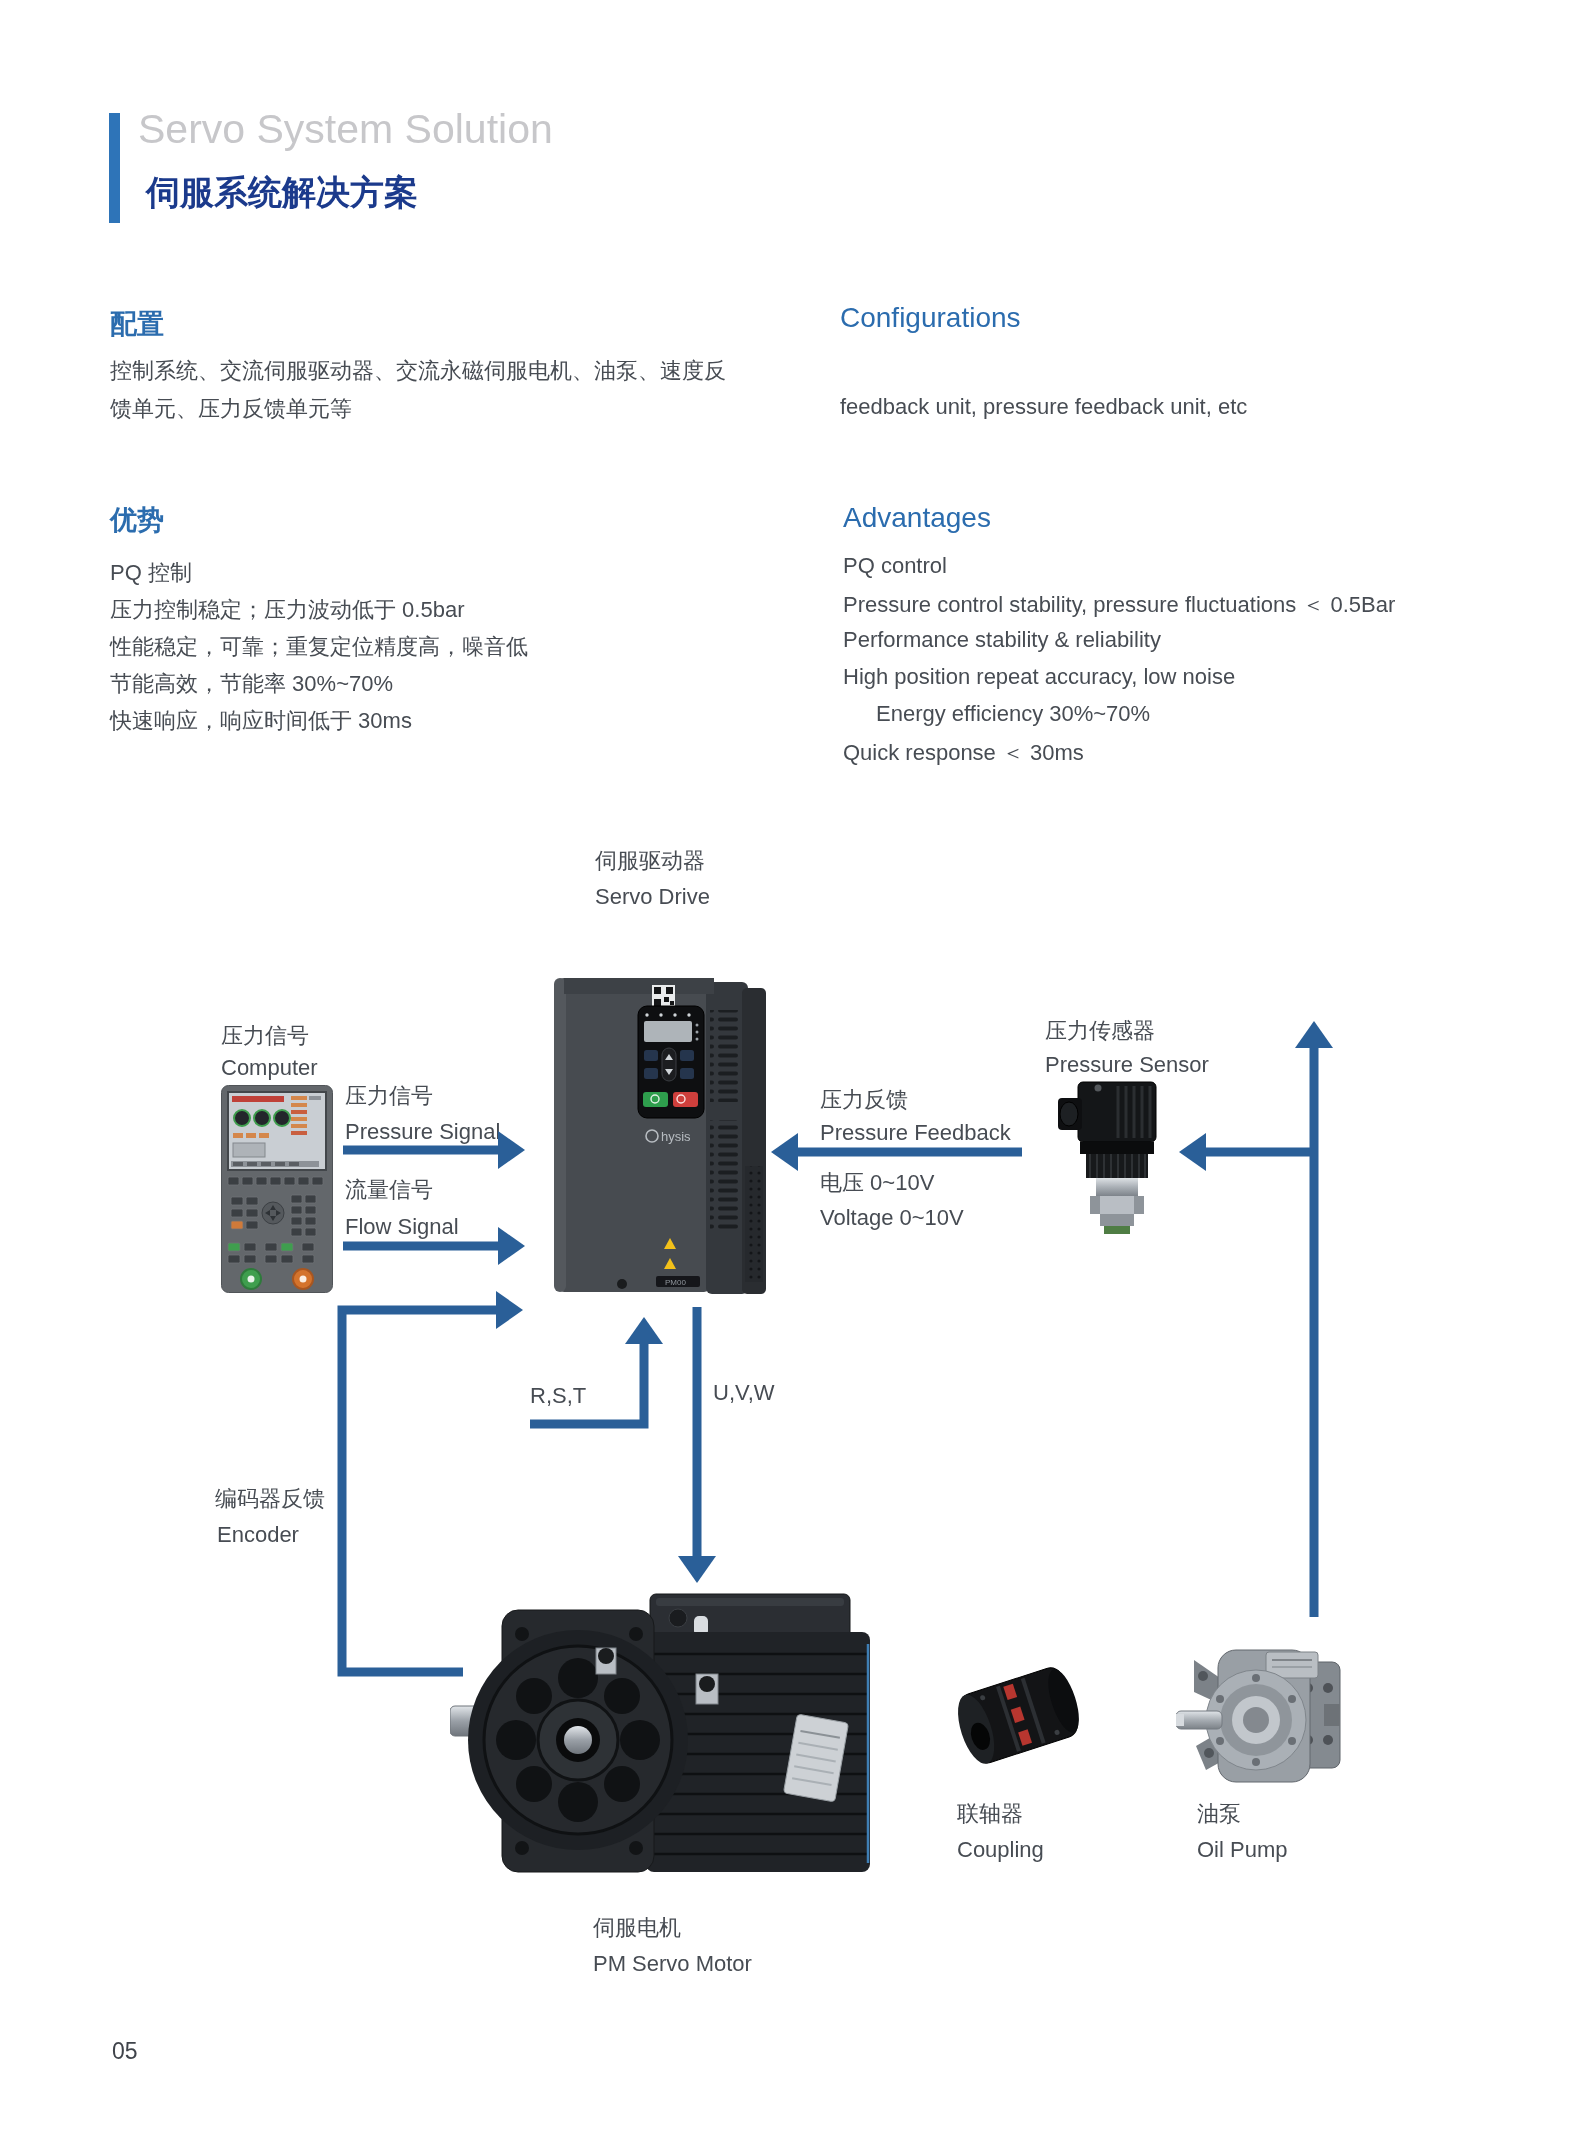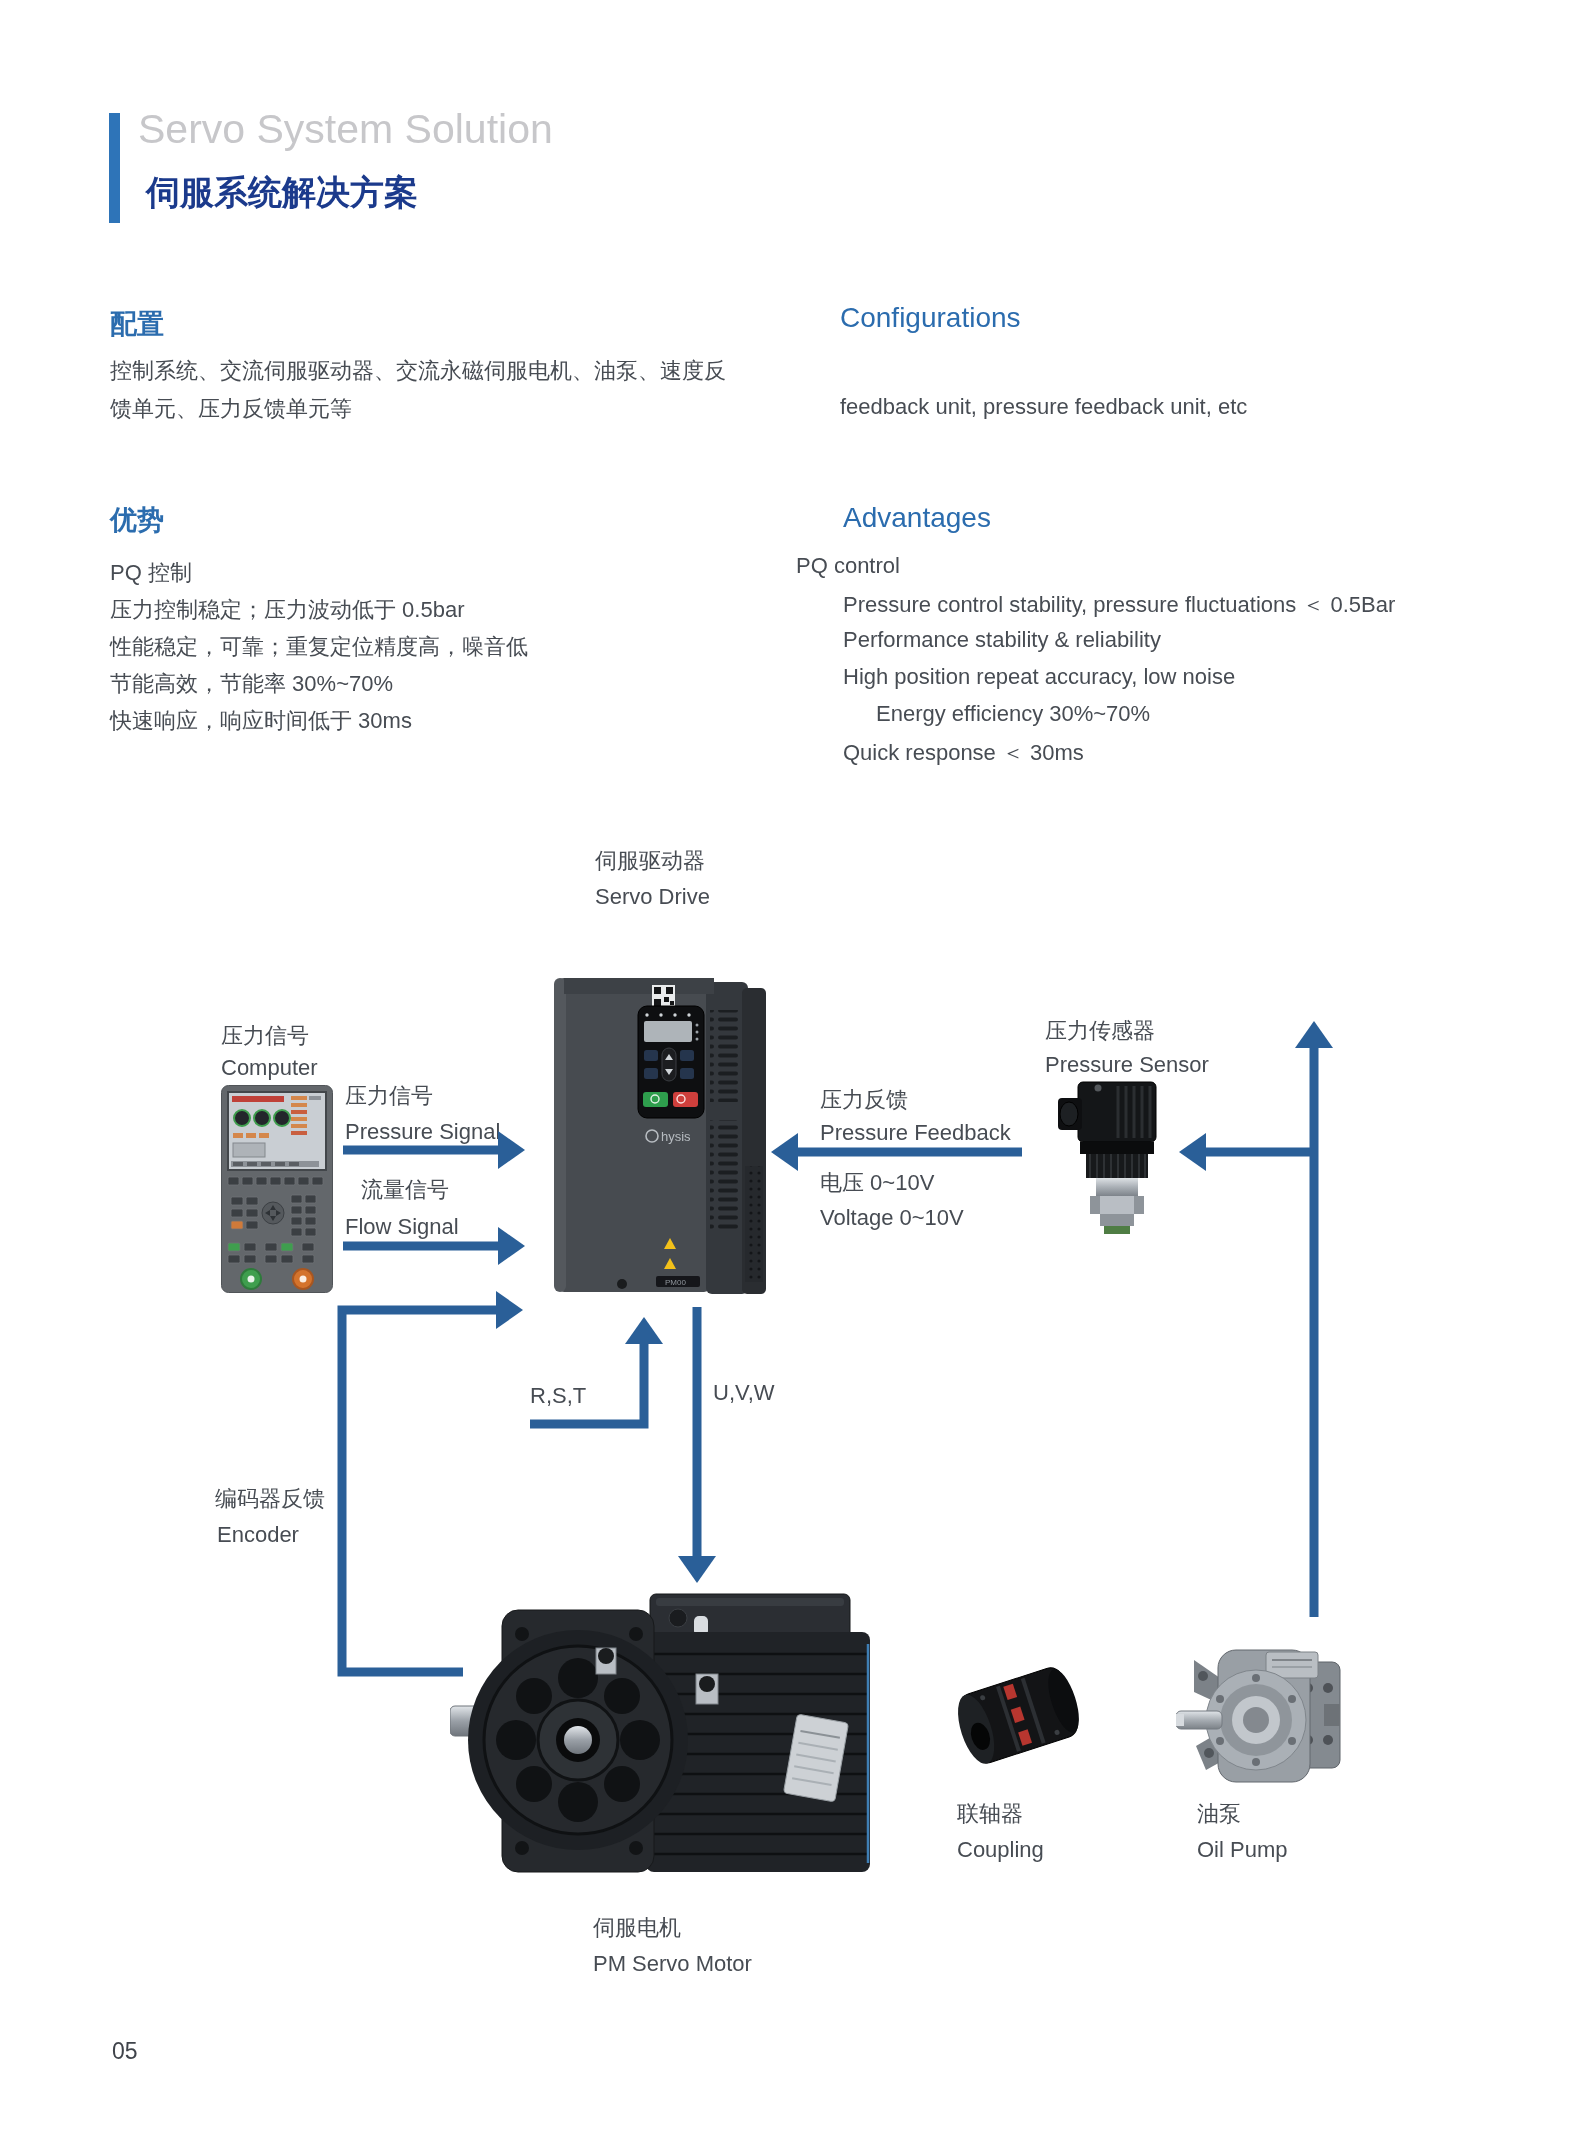--- a/index.html
+++ b/index.html
@@ -34,36 +34,36 @@
   <div class="bl" style="left:840px;top:394px">feedback unit, pressure feedback unit, etc</div>
 
   <div class="h-zh" style="left:110px;top:502px">优势</div>
   <div class="bl" style="left:110px;top:558px">PQ 控制</div>
   <div class="bl" style="left:110px;top:595px">压力控制稳定；压力波动低于 0.5bar</div>
   <div class="bl" style="left:110px;top:632px">性能稳定，可靠；重复定位精度高，噪音低</div>
   <div class="bl" style="left:110px;top:669px">节能高效，节能率 30%~70%</div>
   <div class="bl" style="left:110px;top:706px">快速响应，响应时间低于 30ms</div>
 
   <div class="h-en" style="left:843px;top:502px">Advantages</div>
-  <div class="bl" style="left:796px;top:553px">PQ control</div>
+  <div class="bl" style="left:843px;top:553px">PQ control</div>
   <div class="bl" style="left:843px;top:590px">Pressure control stability, pressure fluctuations ＜ 0.5Bar</div>
   <div class="bl" style="left:843px;top:627px">Performance stability &amp; reliability</div>
   <div class="bl" style="left:843px;top:664px">High position repeat accuracy, low noise</div>
   <div class="bl" style="left:876px;top:701px">Energy efficiency 30%~70%</div>
   <div class="bl" style="left:843px;top:738px">Quick response ＜ 30ms</div>
 
   <div class="lab" style="left:595px;top:846px">伺服驱动器</div>
   <div class="lab" style="left:595px;top:884px">Servo Drive</div>
 
   <div class="lab" style="left:221px;top:1021px">压力信号</div>
   <div class="lab" style="left:221px;top:1055px">Computer</div>
 
   <div class="lab" style="left:345px;top:1081px">压力信号</div>
   <div class="lab" style="left:345px;top:1119px">Pressure Signal</div>
-  <div class="lab" style="left:361px;top:1175px">流量信号</div>
+  <div class="lab" style="left:345px;top:1175px">流量信号</div>
   <div class="lab" style="left:345px;top:1214px">Flow Signal</div>
 
   <div class="lab" style="left:820px;top:1085px">压力反馈</div>
   <div class="lab" style="left:820px;top:1120px">Pressure Feedback</div>
   <div class="lab" style="left:820px;top:1168px">电压 0~10V</div>
   <div class="lab" style="left:820px;top:1205px">Voltage 0~10V</div>
 
   <div class="lab" style="left:1045px;top:1016px">压力传感器</div>
   <div class="lab" style="left:1045px;top:1052px">Pressure Sensor</div>
 

